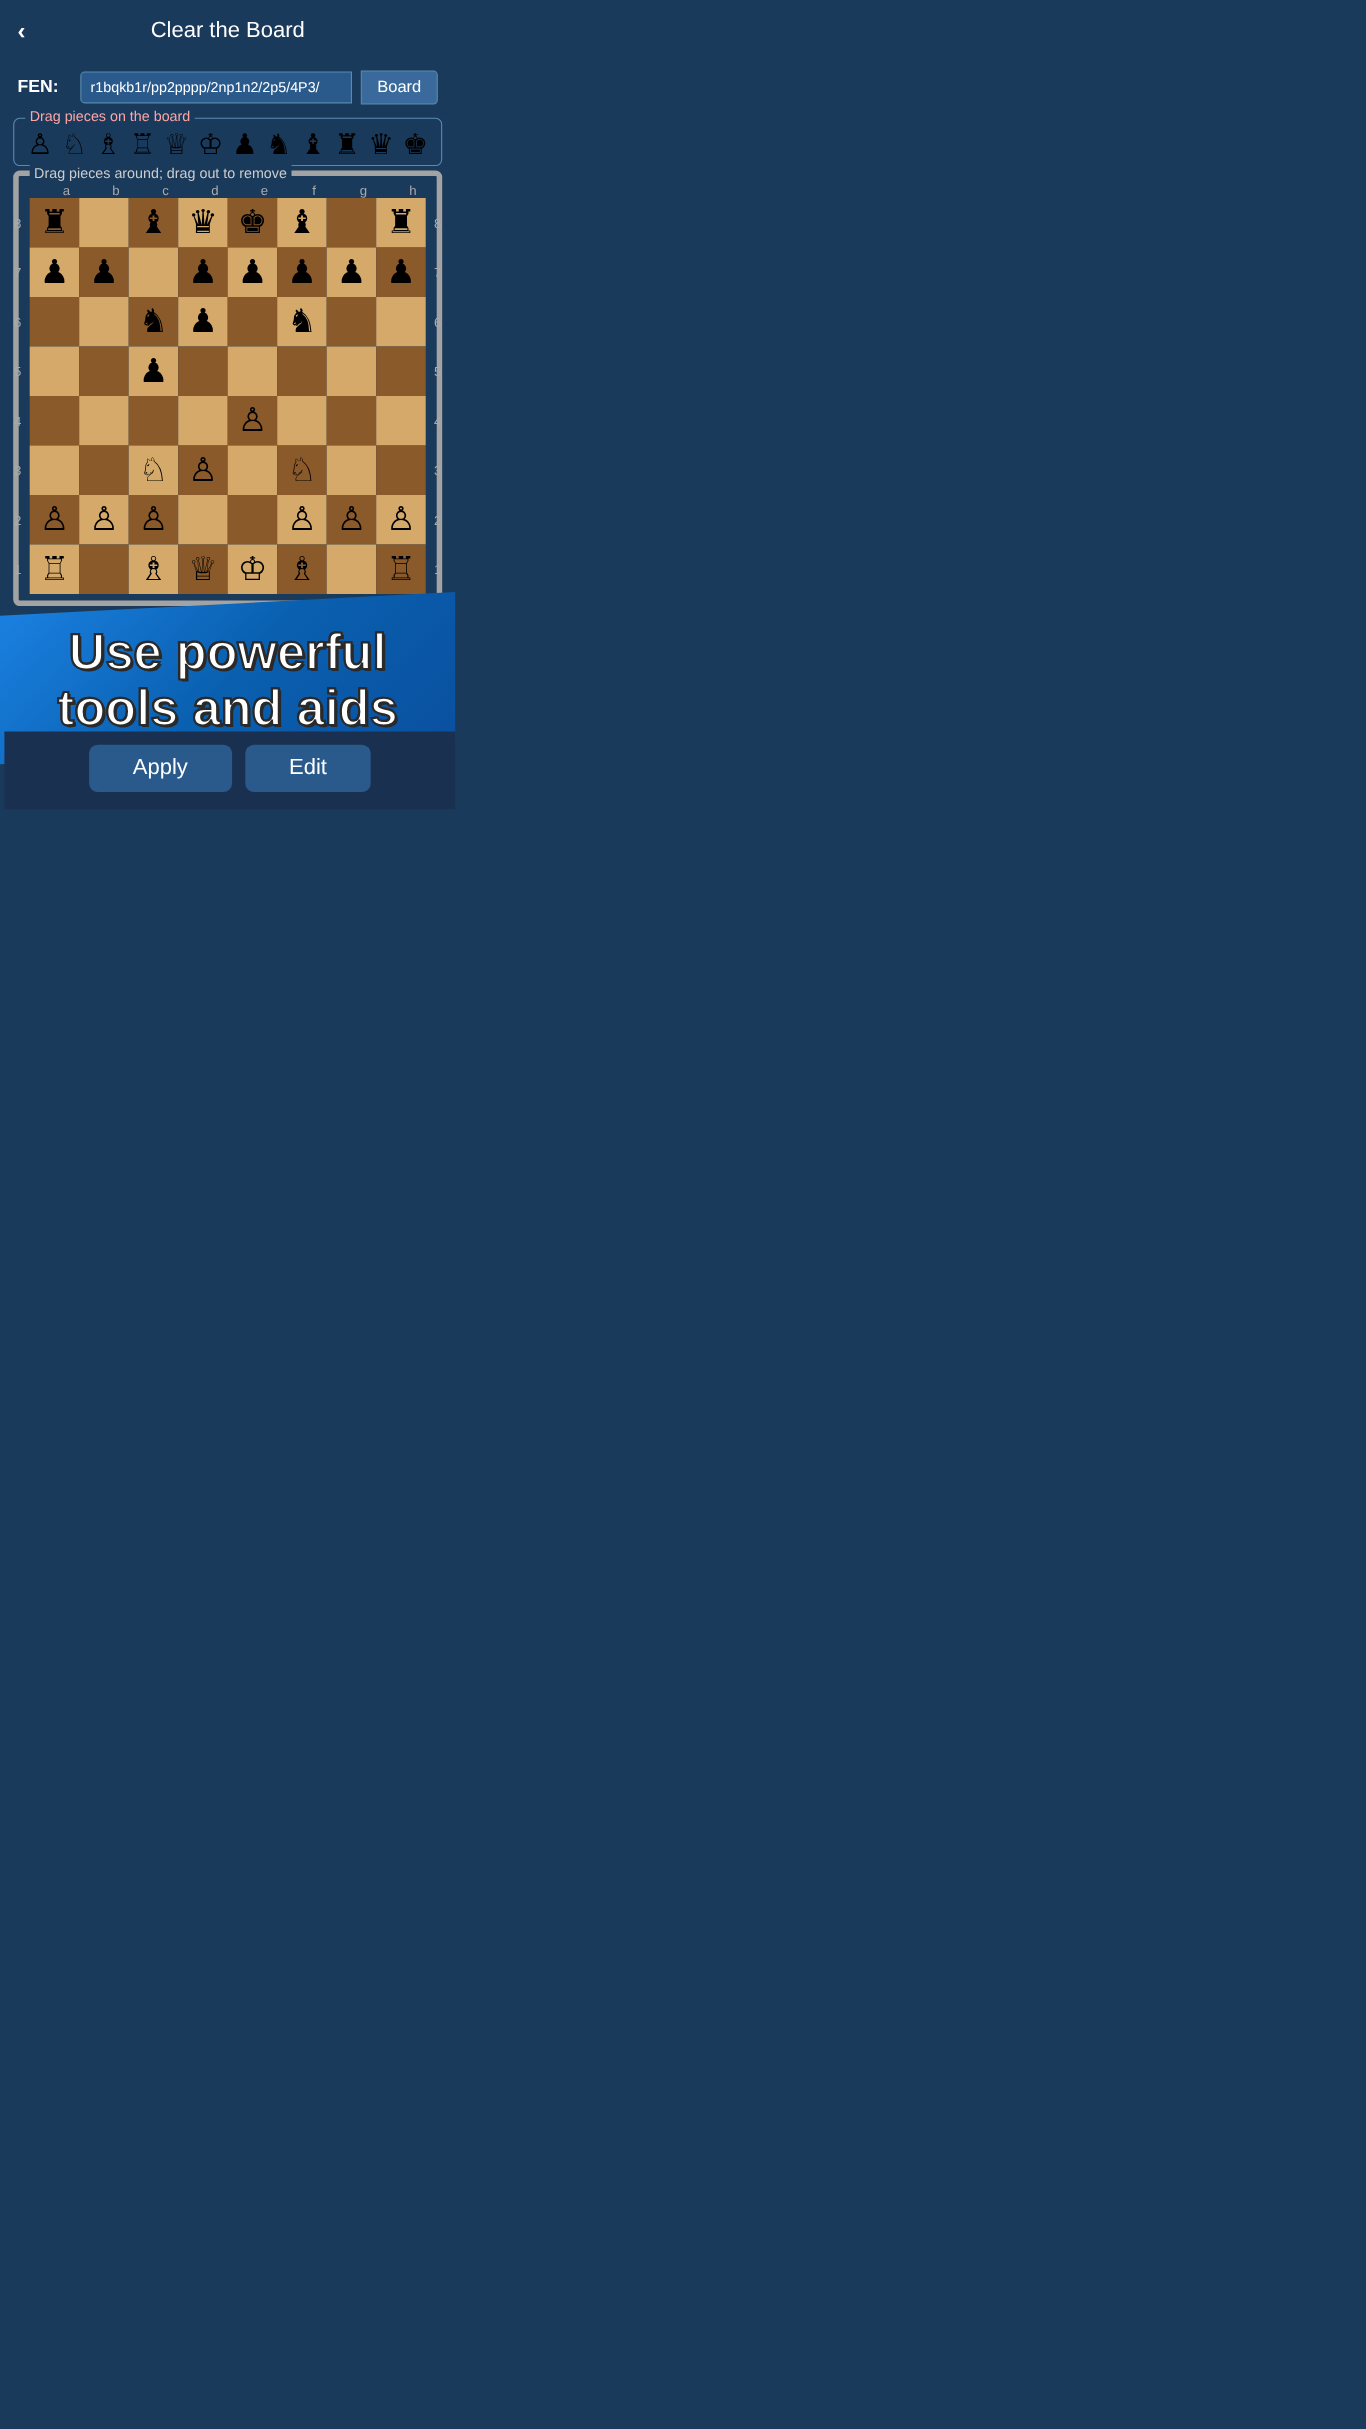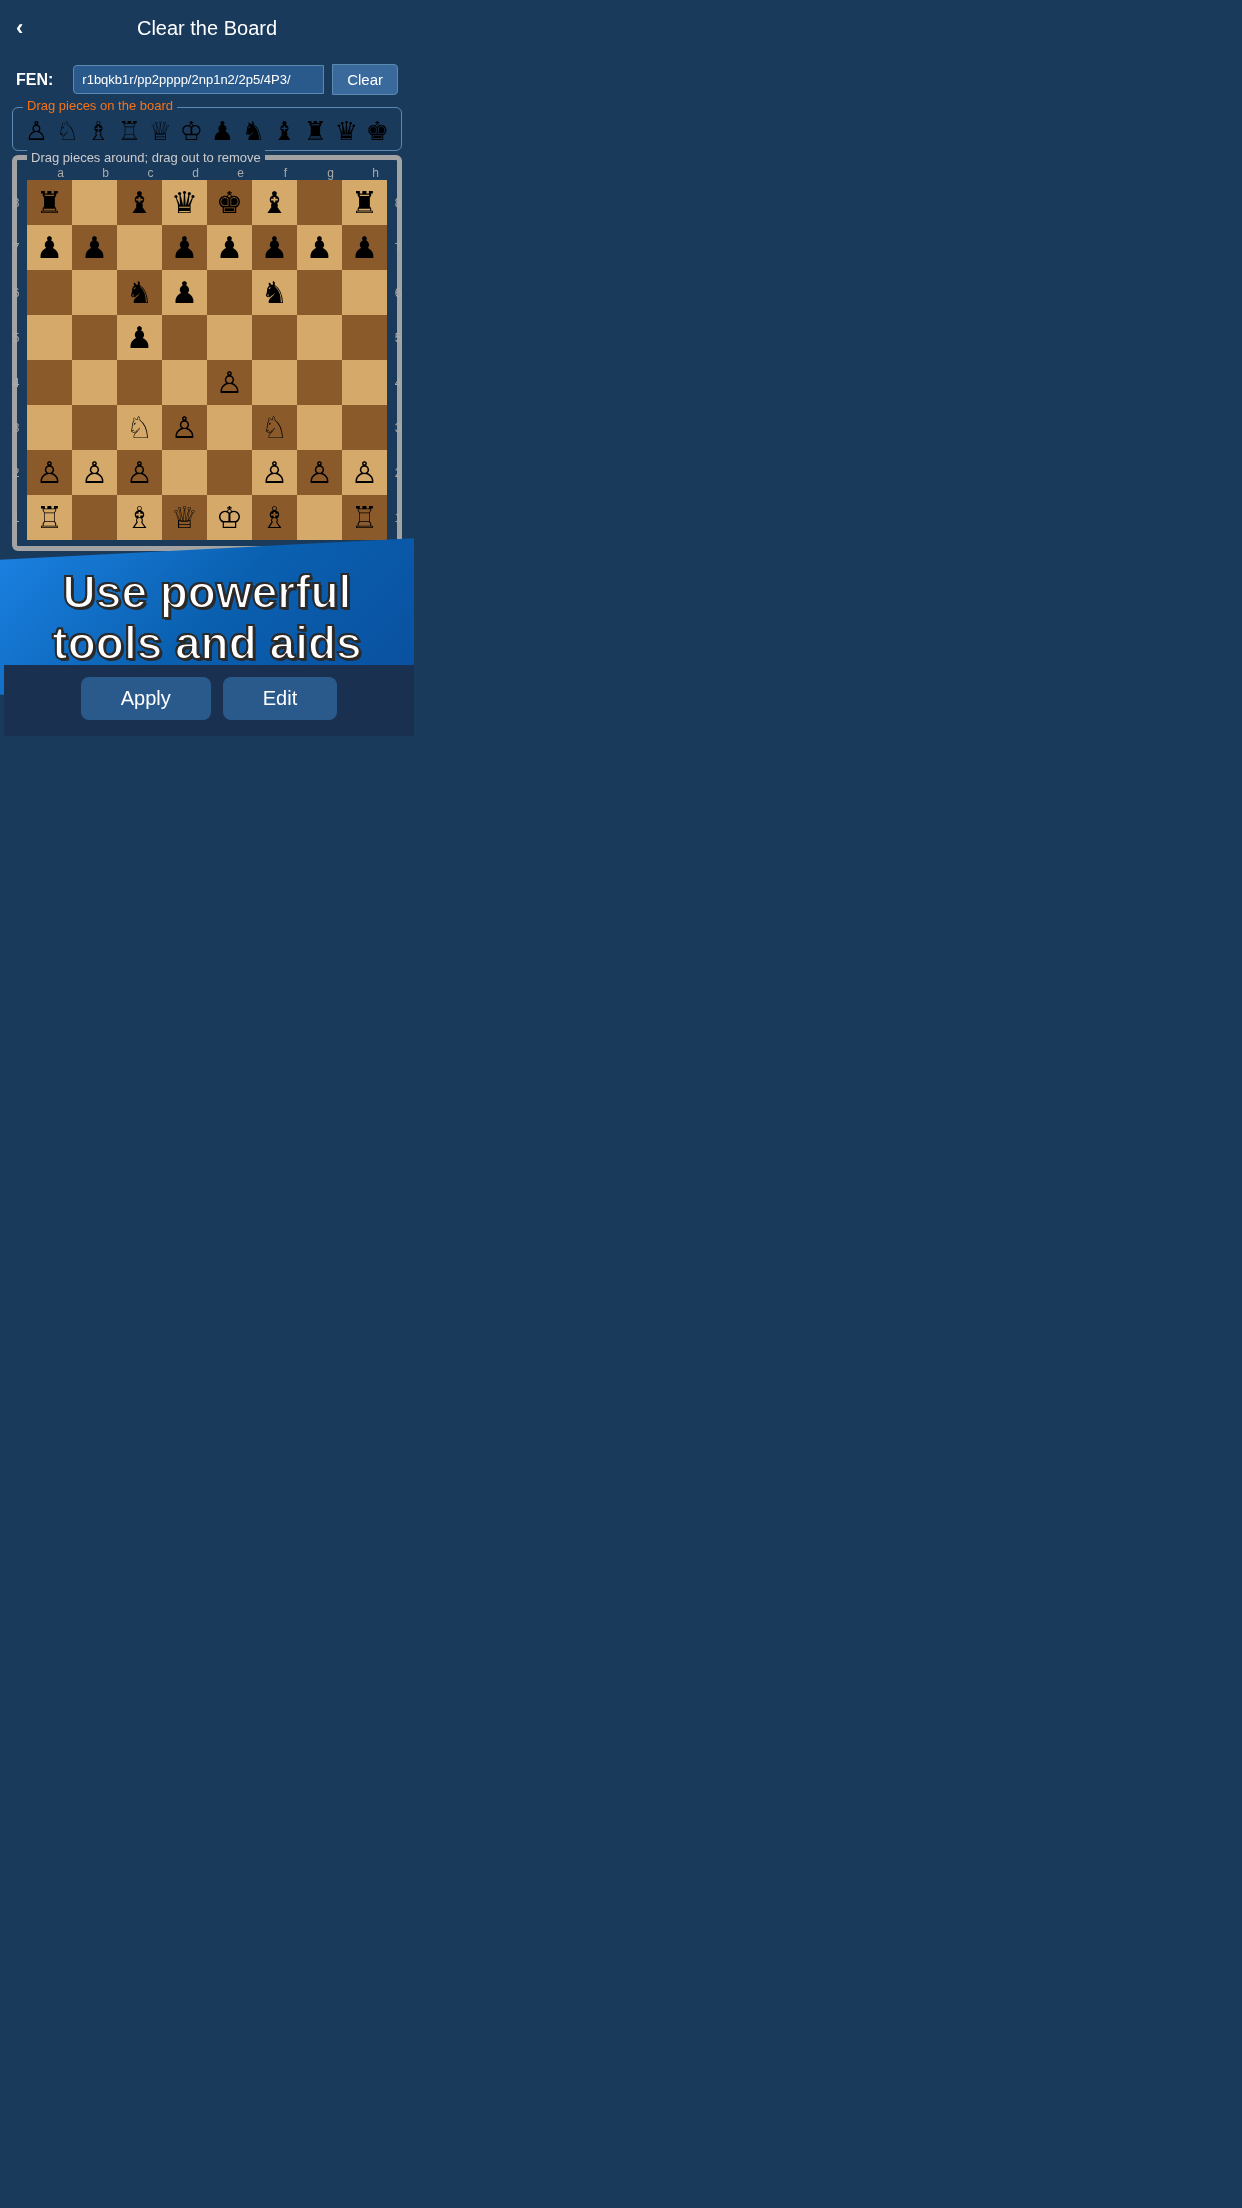--- a/index.html
+++ b/index.html
@@ -77,21 +77,21 @@
       margin: 4px 12px;
       padding: 6px 8px;
       background: transparent;
       position: relative;
     }
     .section-label {
       position: absolute;
       top: -10px;
       left: 10px;
       background: #1a3a5c;
-      color: #f97316;
+      color: #fca5a5;
       font-size: 13px;
       padding: 0 4px;
     }
     .pieces-row {
       display: flex;
       align-items: center;
       justify-content: space-around;
       flex-wrap: nowrap;
       padding-top: 4px;
     }
@@ -225,21 +225,21 @@
 <body>
 
 <div class="header">
   <span class="back-btn">‹</span>
   <span class="header-title">Clear the Board</span>
 </div>
 
 <div class="fen-row">
   <span class="fen-label">FEN:</span>
   <input class="fen-input" value="r1bqkb1r/pp2pppp/2np1n2/2p5/4P3/" style="">
-  <button class="import-btn">Clear</button>
+  <button class="import-btn">Board</button>
 </div>
 
 <div class="section-box">
   <span class="section-label">Drag pieces on the board</span>
   <div class="pieces-row">
     <span class="piece">♙</span>
     <span class="piece">♘</span>
     <span class="piece">♗</span>
     <span class="piece">♖</span>
     <span class="piece">♕</span>

